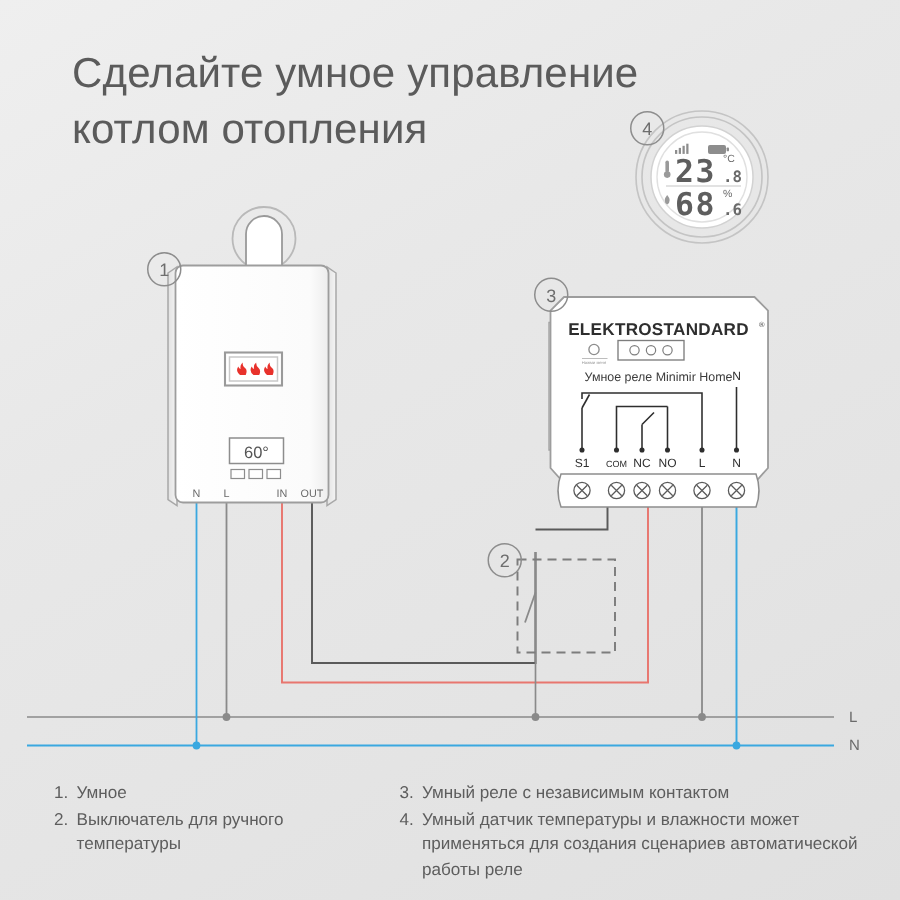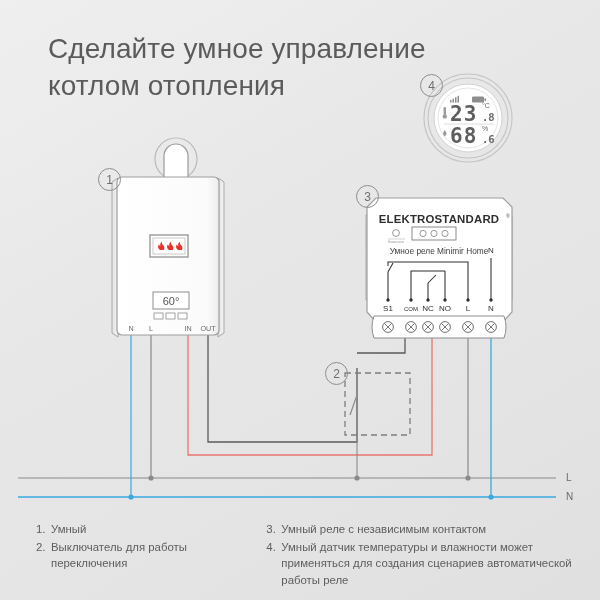--- a/index.html
+++ b/index.html
@@ -259,25 +259,25 @@
 
   <div class="abs marker" style="left:98px;top:168px;">1</div>
   <div class="abs marker" style="left:325px;top:362px;">2</div>
   <div class="abs marker" style="left:356px;top:185px;">3</div>
   <div class="abs marker" style="left:420px;top:74px;">4</div>
 
   <div class="abs" id="legend">
     <div class="leg-col left">
       <div class="leg-item">
         <span class="leg-num">1.</span>
-        <span class="leg-txt">Умный</span>
+        <span class="leg-txt">Умное</span>
       </div>
       <div class="leg-item">
         <span class="leg-num">2.</span>
-        <span class="leg-txt">Выключатель для работы переключения</span>
+        <span class="leg-txt">Выключатель для ручного температуры</span>
       </div>
     </div>
     <div class="leg-col right">
       <div class="leg-item">
         <span class="leg-num">3.</span>
         <span class="leg-txt">Умный реле с независимым контактом</span>
       </div>
       <div class="leg-item">
         <span class="leg-num">4.</span>
         <span class="leg-txt">Умный датчик температуры и влажности может применяться для создания сценариев автоматической работы реле</span>

